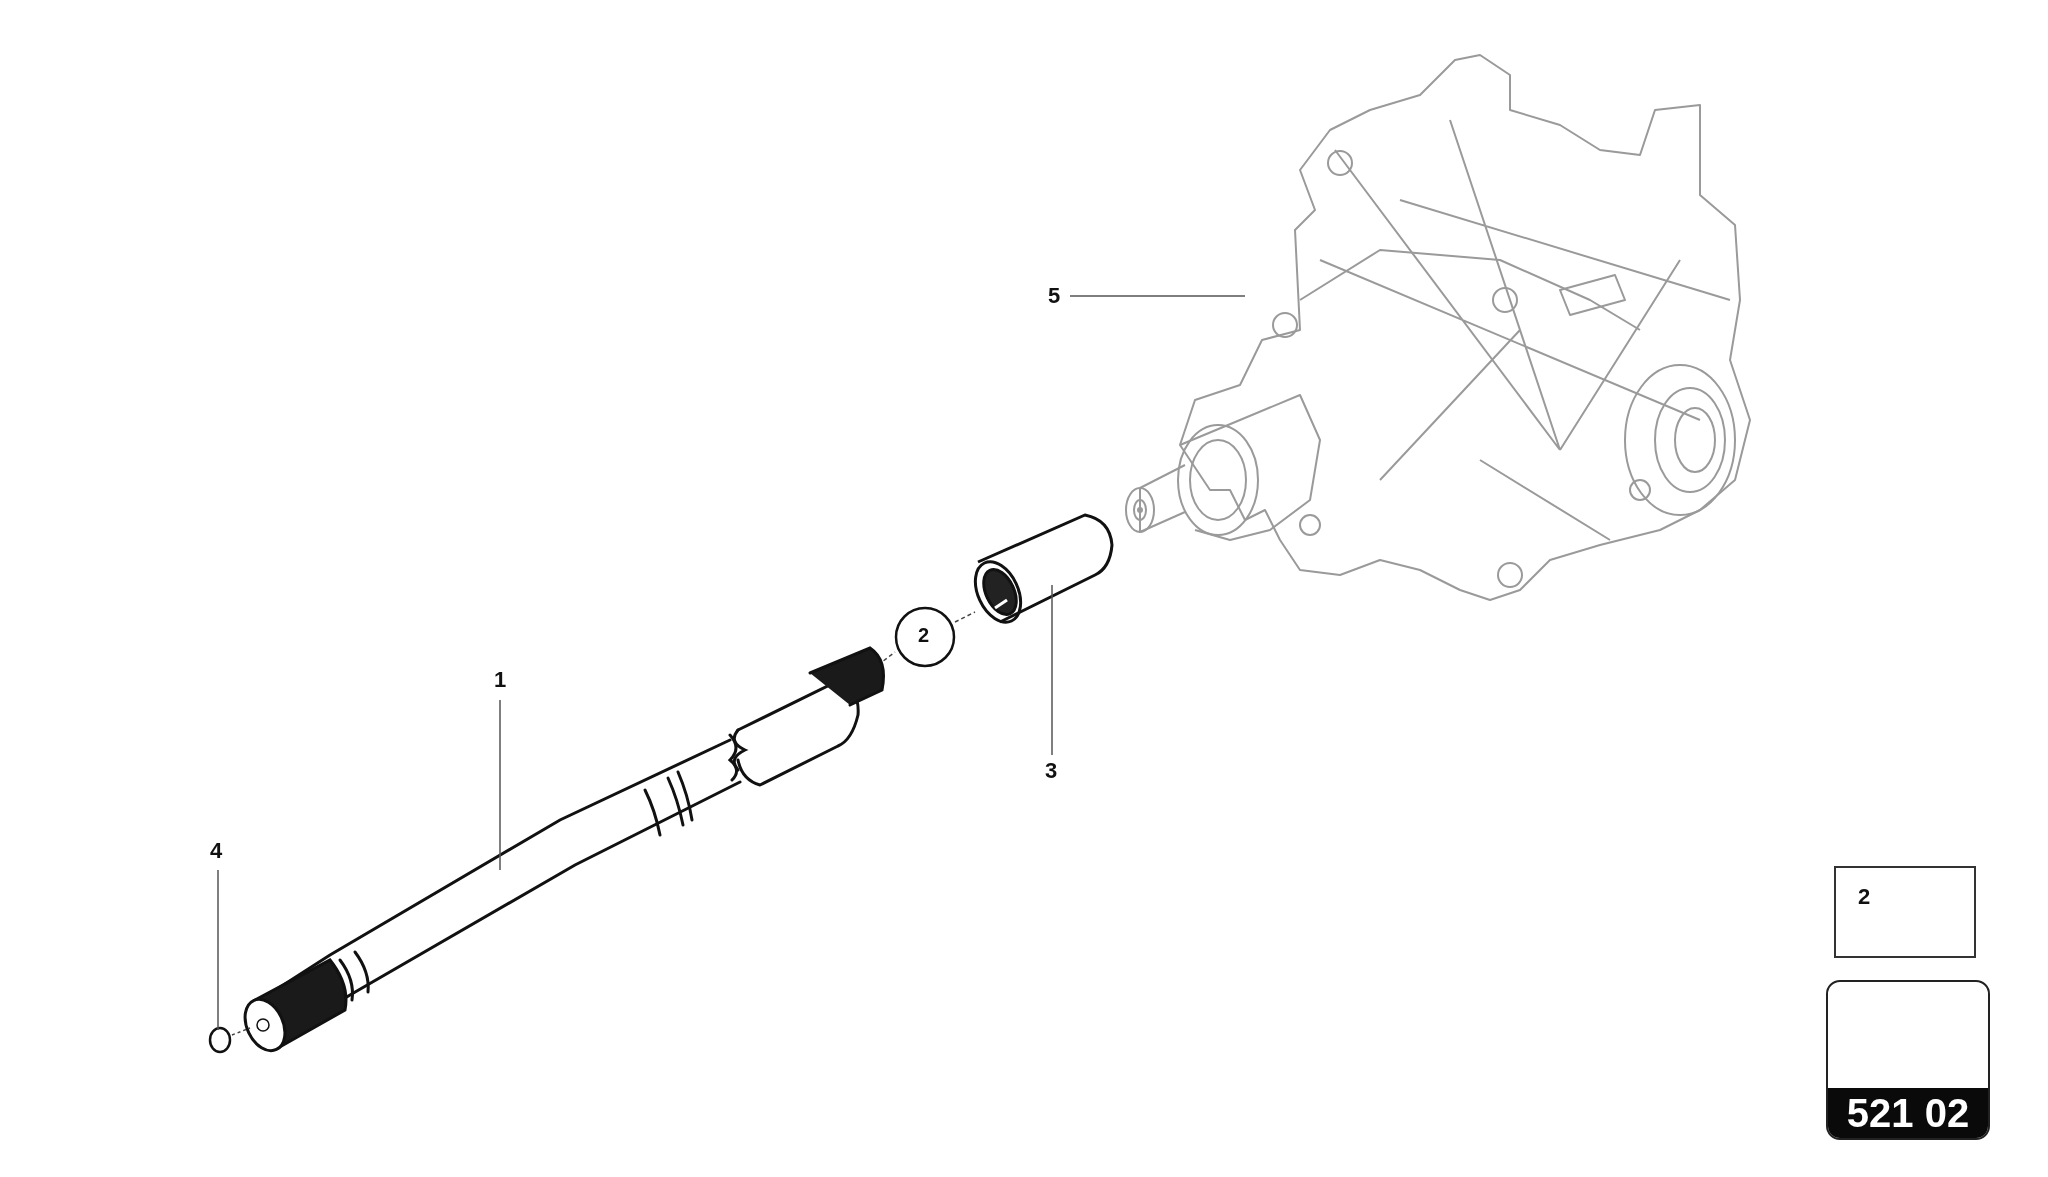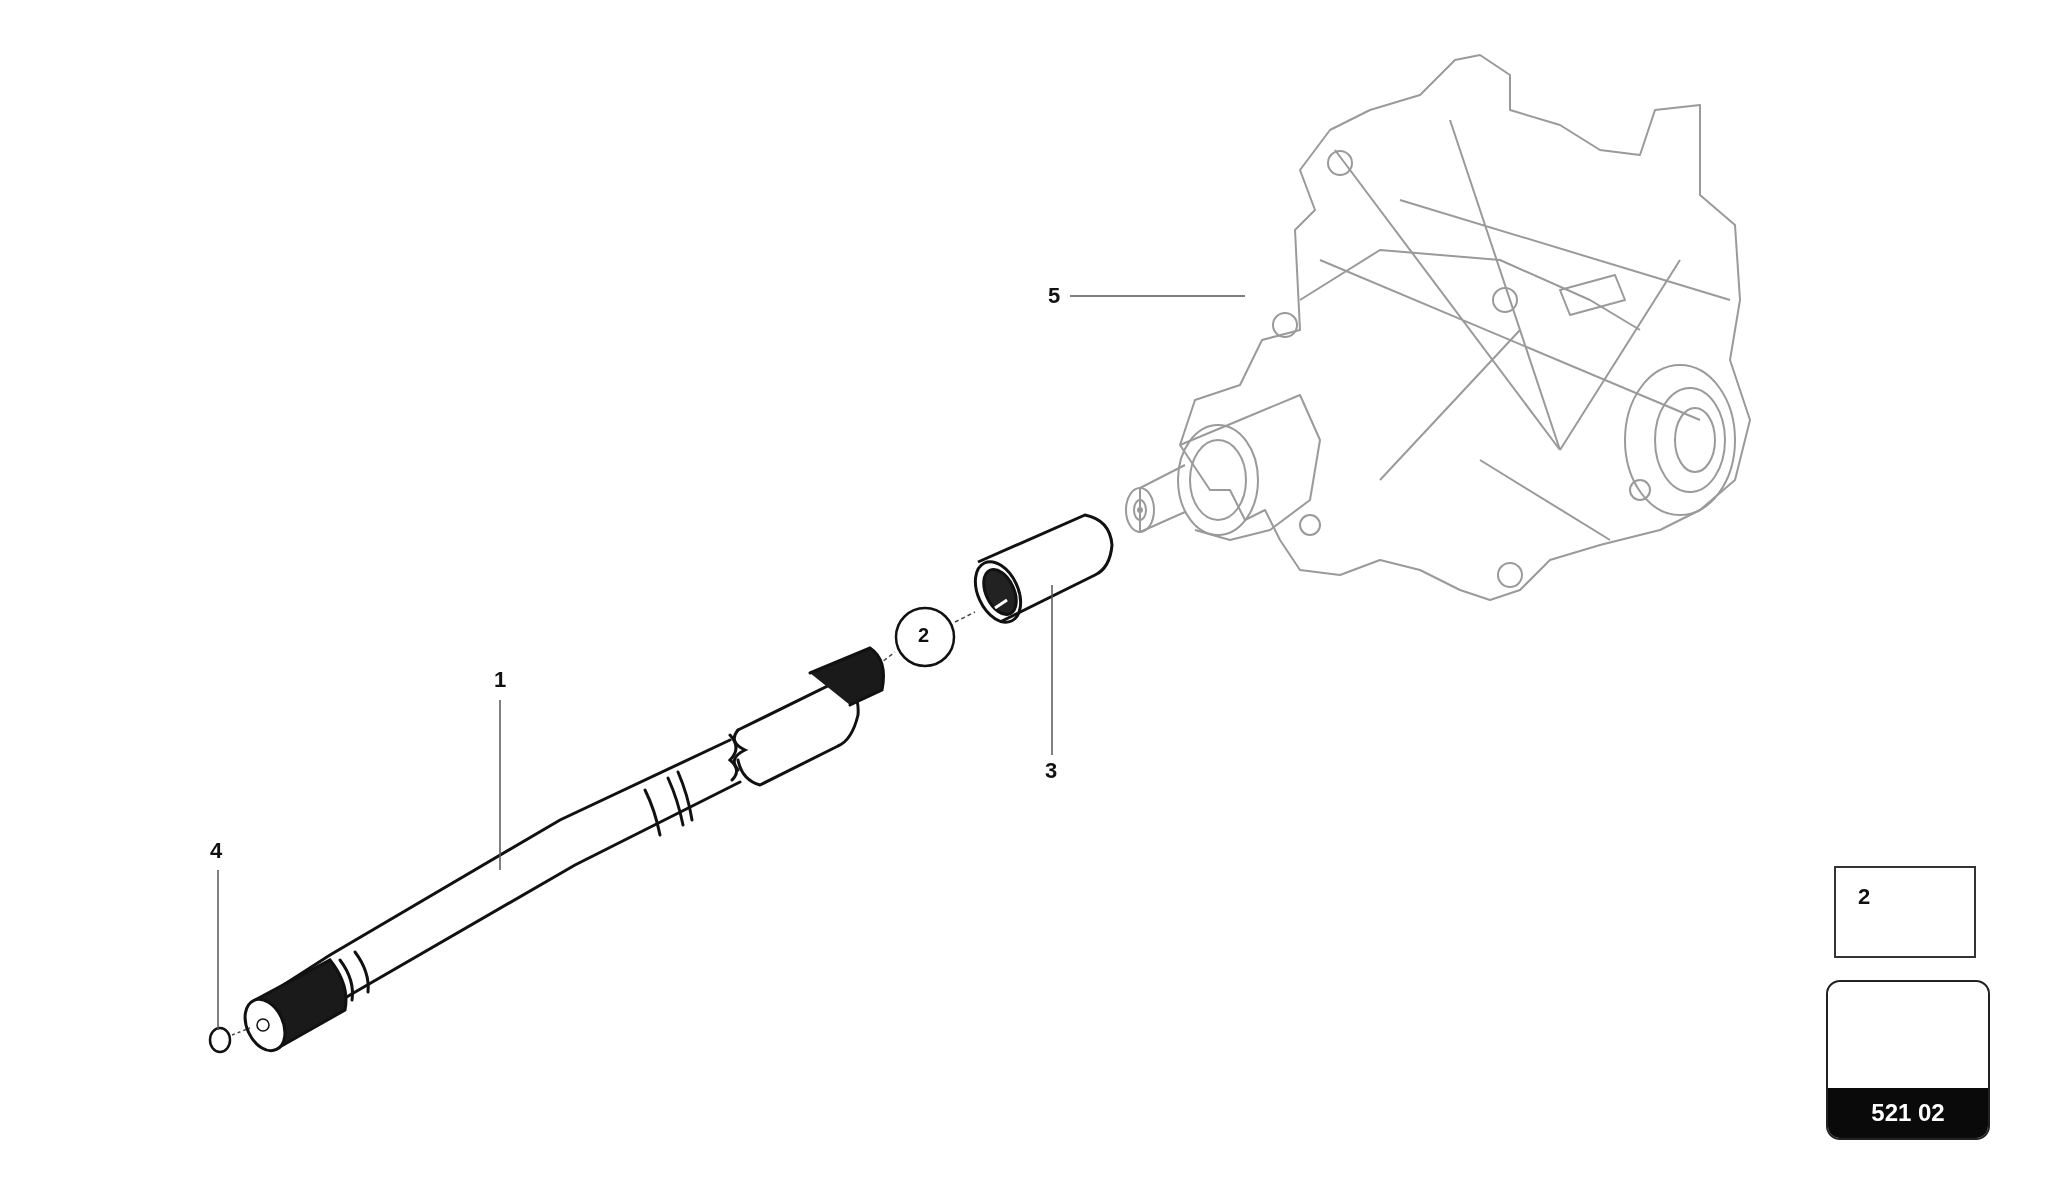--- a/index.html
+++ b/index.html
@@ -6,21 +6,21 @@
   body { width: 2048px; height: 1177px; position: relative; overflow: hidden;
          font-family: "Liberation Sans", sans-serif; }
   #diagram { position: absolute; left: 0; top: 0; }
   .callout { position: absolute; font-weight: bold; font-size: 22px; color: #111; }
   .ref-box { position: absolute; left: 1834px; top: 866px; width: 138px; height: 88px;
              border: 2px solid #333; background: #fff; }
   .ref-box .num { position: absolute; left: 22px; top: 16px; font-weight: bold; font-size: 22px; color: #111; }
   .nav-badge { position: absolute; left: 1826px; top: 980px; width: 160px; height: 156px;
                border: 2px solid #222; border-radius: 14px; background: #fff; overflow: hidden; }
   .nav-badge .code { position: absolute; left: 0; bottom: 0; width: 100%; height: 50px;
-                     background: #0a0a0a; color: #fff; font-weight: bold; font-size: 24px;
+                     background: #0a0a0a; color: #fff; font-weight: bold; font-size: 40px;
                      text-align: center; line-height: 50px; }
 </style>
 </head>
 <body>
 
 <svg id="diagram" width="2048" height="1177" viewBox="0 0 2048 1177" xmlns="http://www.w3.org/2000/svg">
 
   <g fill="none" stroke="#9a9a9a" stroke-width="2" stroke-linejoin="round">
 
     <path d="M1180,445 L1195,400 L1240,385 L1262,340 L1300,330 L1295,230 L1315,210 L1300,170 L1330,130 L1370,110 L1420,95 L1455,60 L1480,55 L1510,75 L1510,110 L1560,125 L1600,150 L1640,155 L1655,110 L1700,105 L1700,195 L1735,225 L1740,300 L1730,360 L1750,420 L1735,480 L1700,510 L1660,530 L1600,545 L1550,560 L1520,590 L1490,600 L1460,590 L1420,570 L1380,560 L1340,575 L1300,570 L1280,540 L1265,510 L1245,520 L1230,490 L1210,490 Z"></path>

